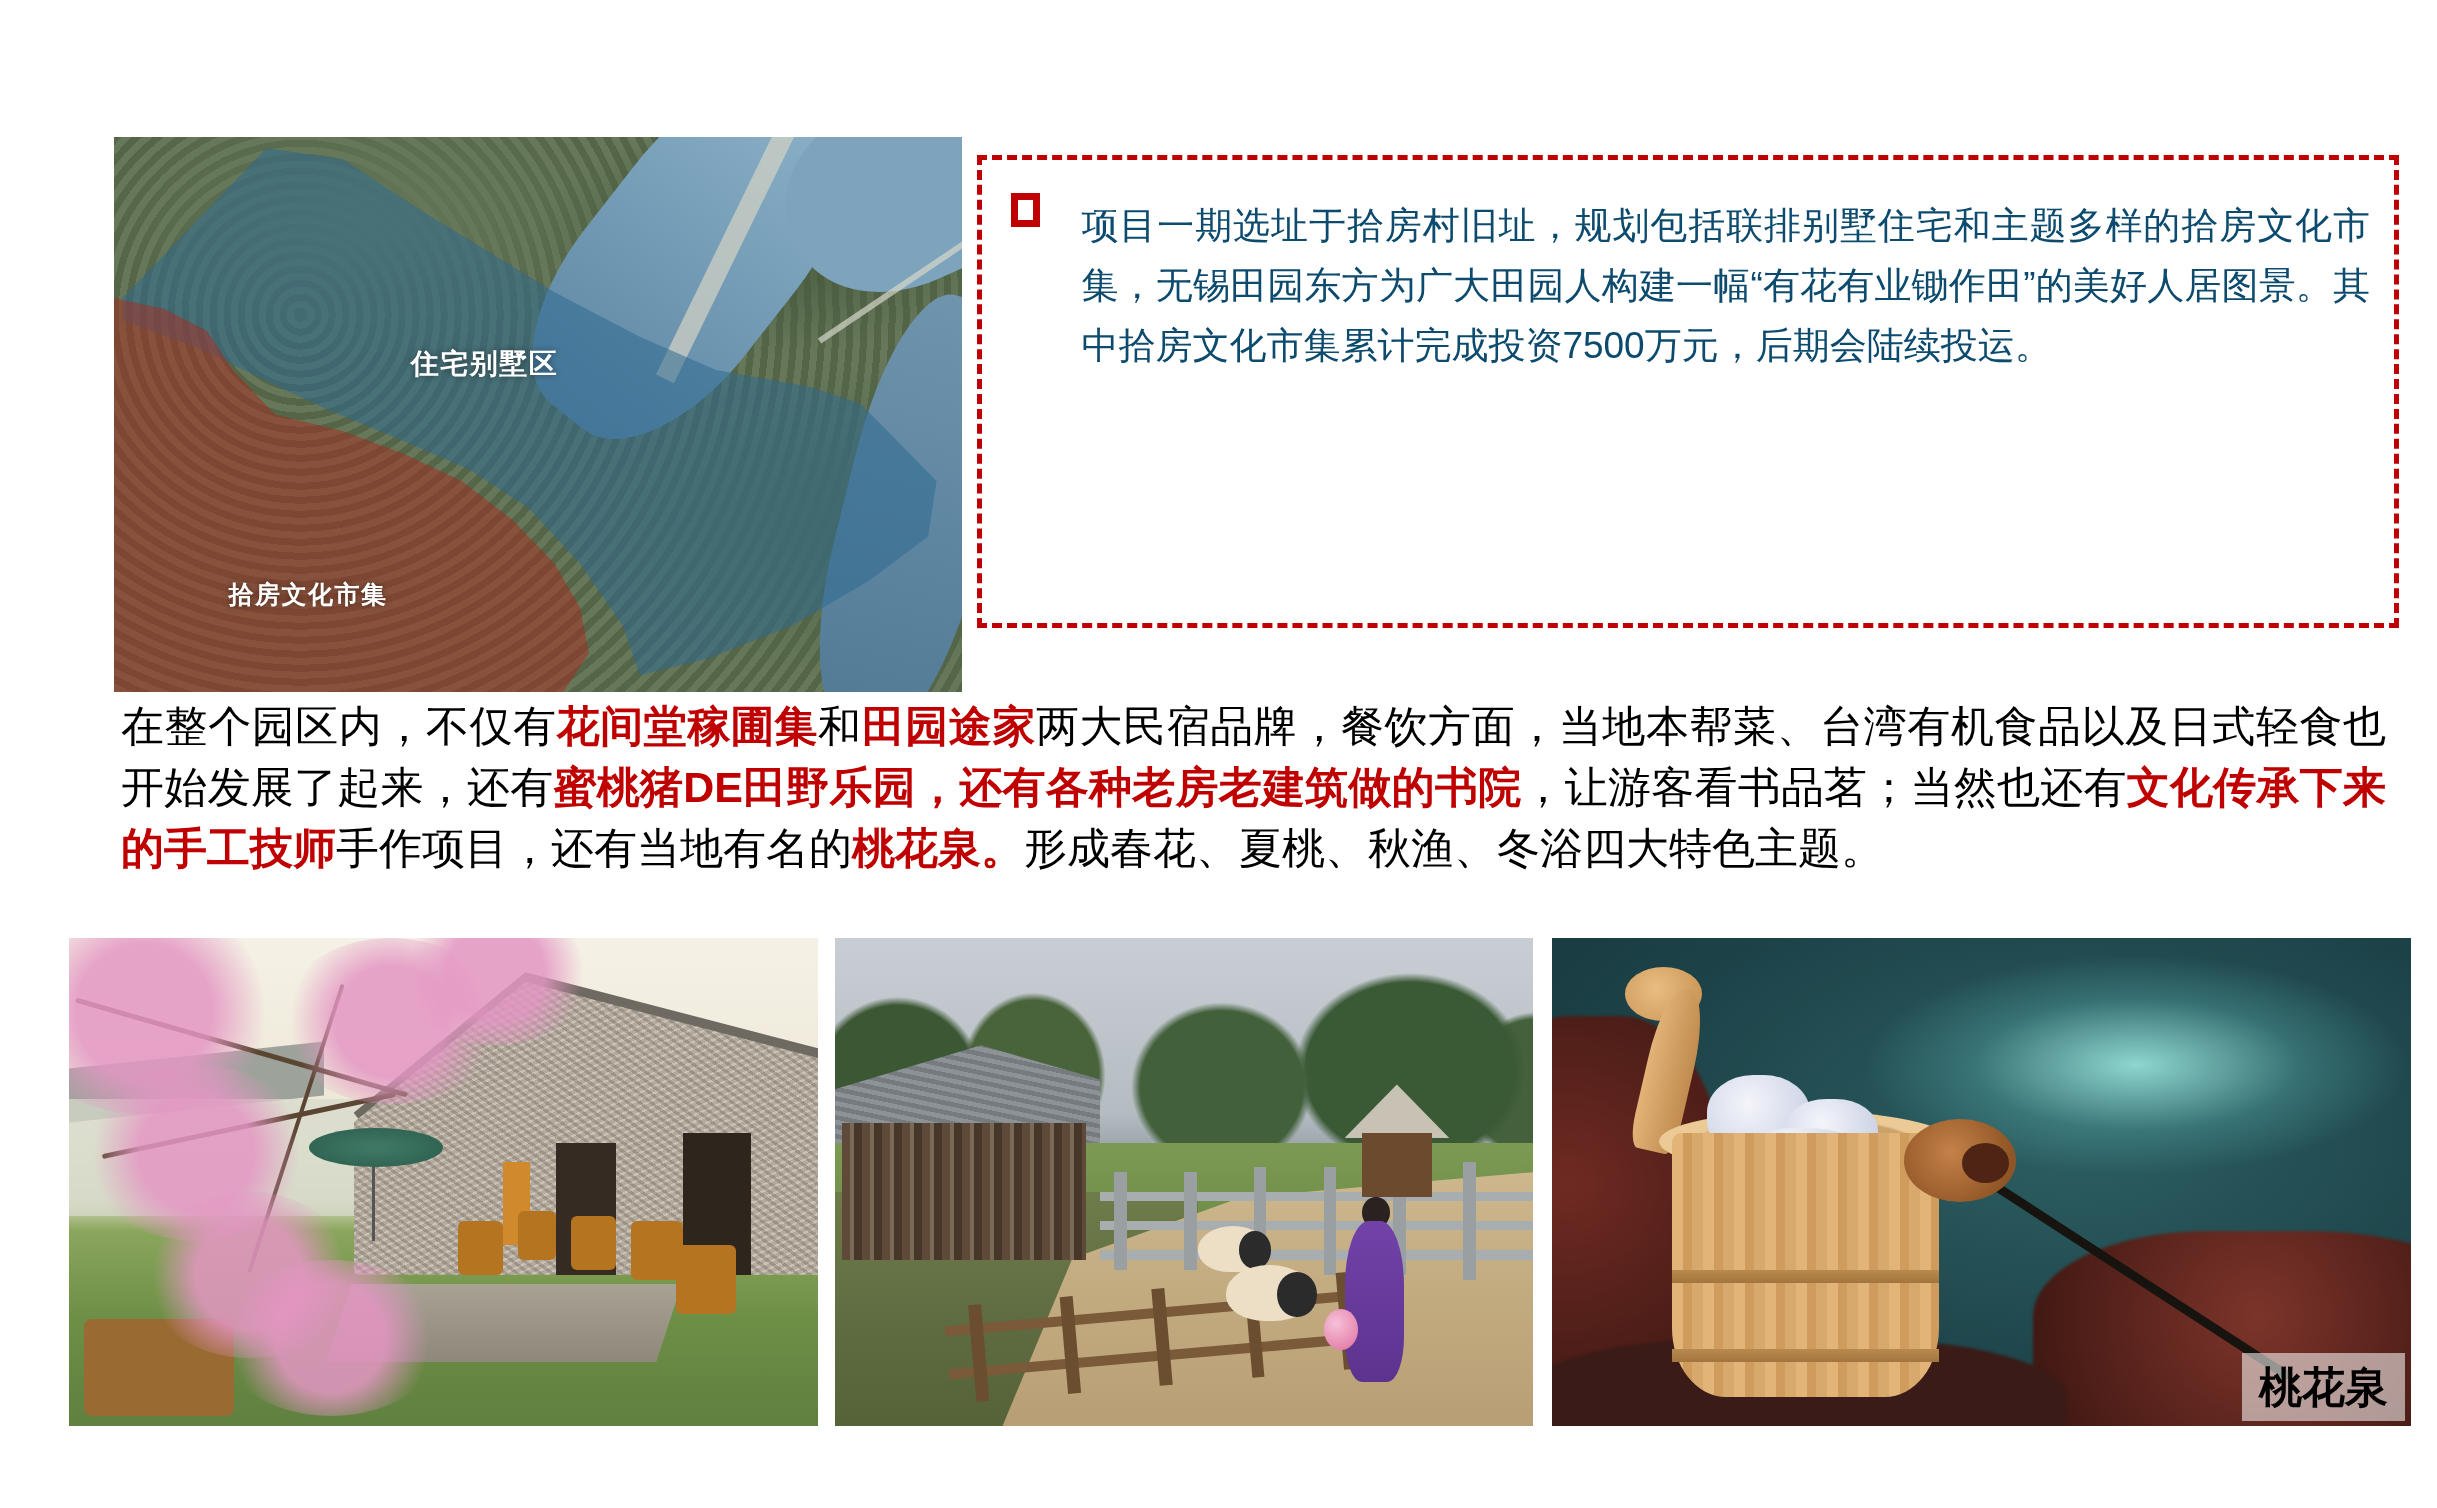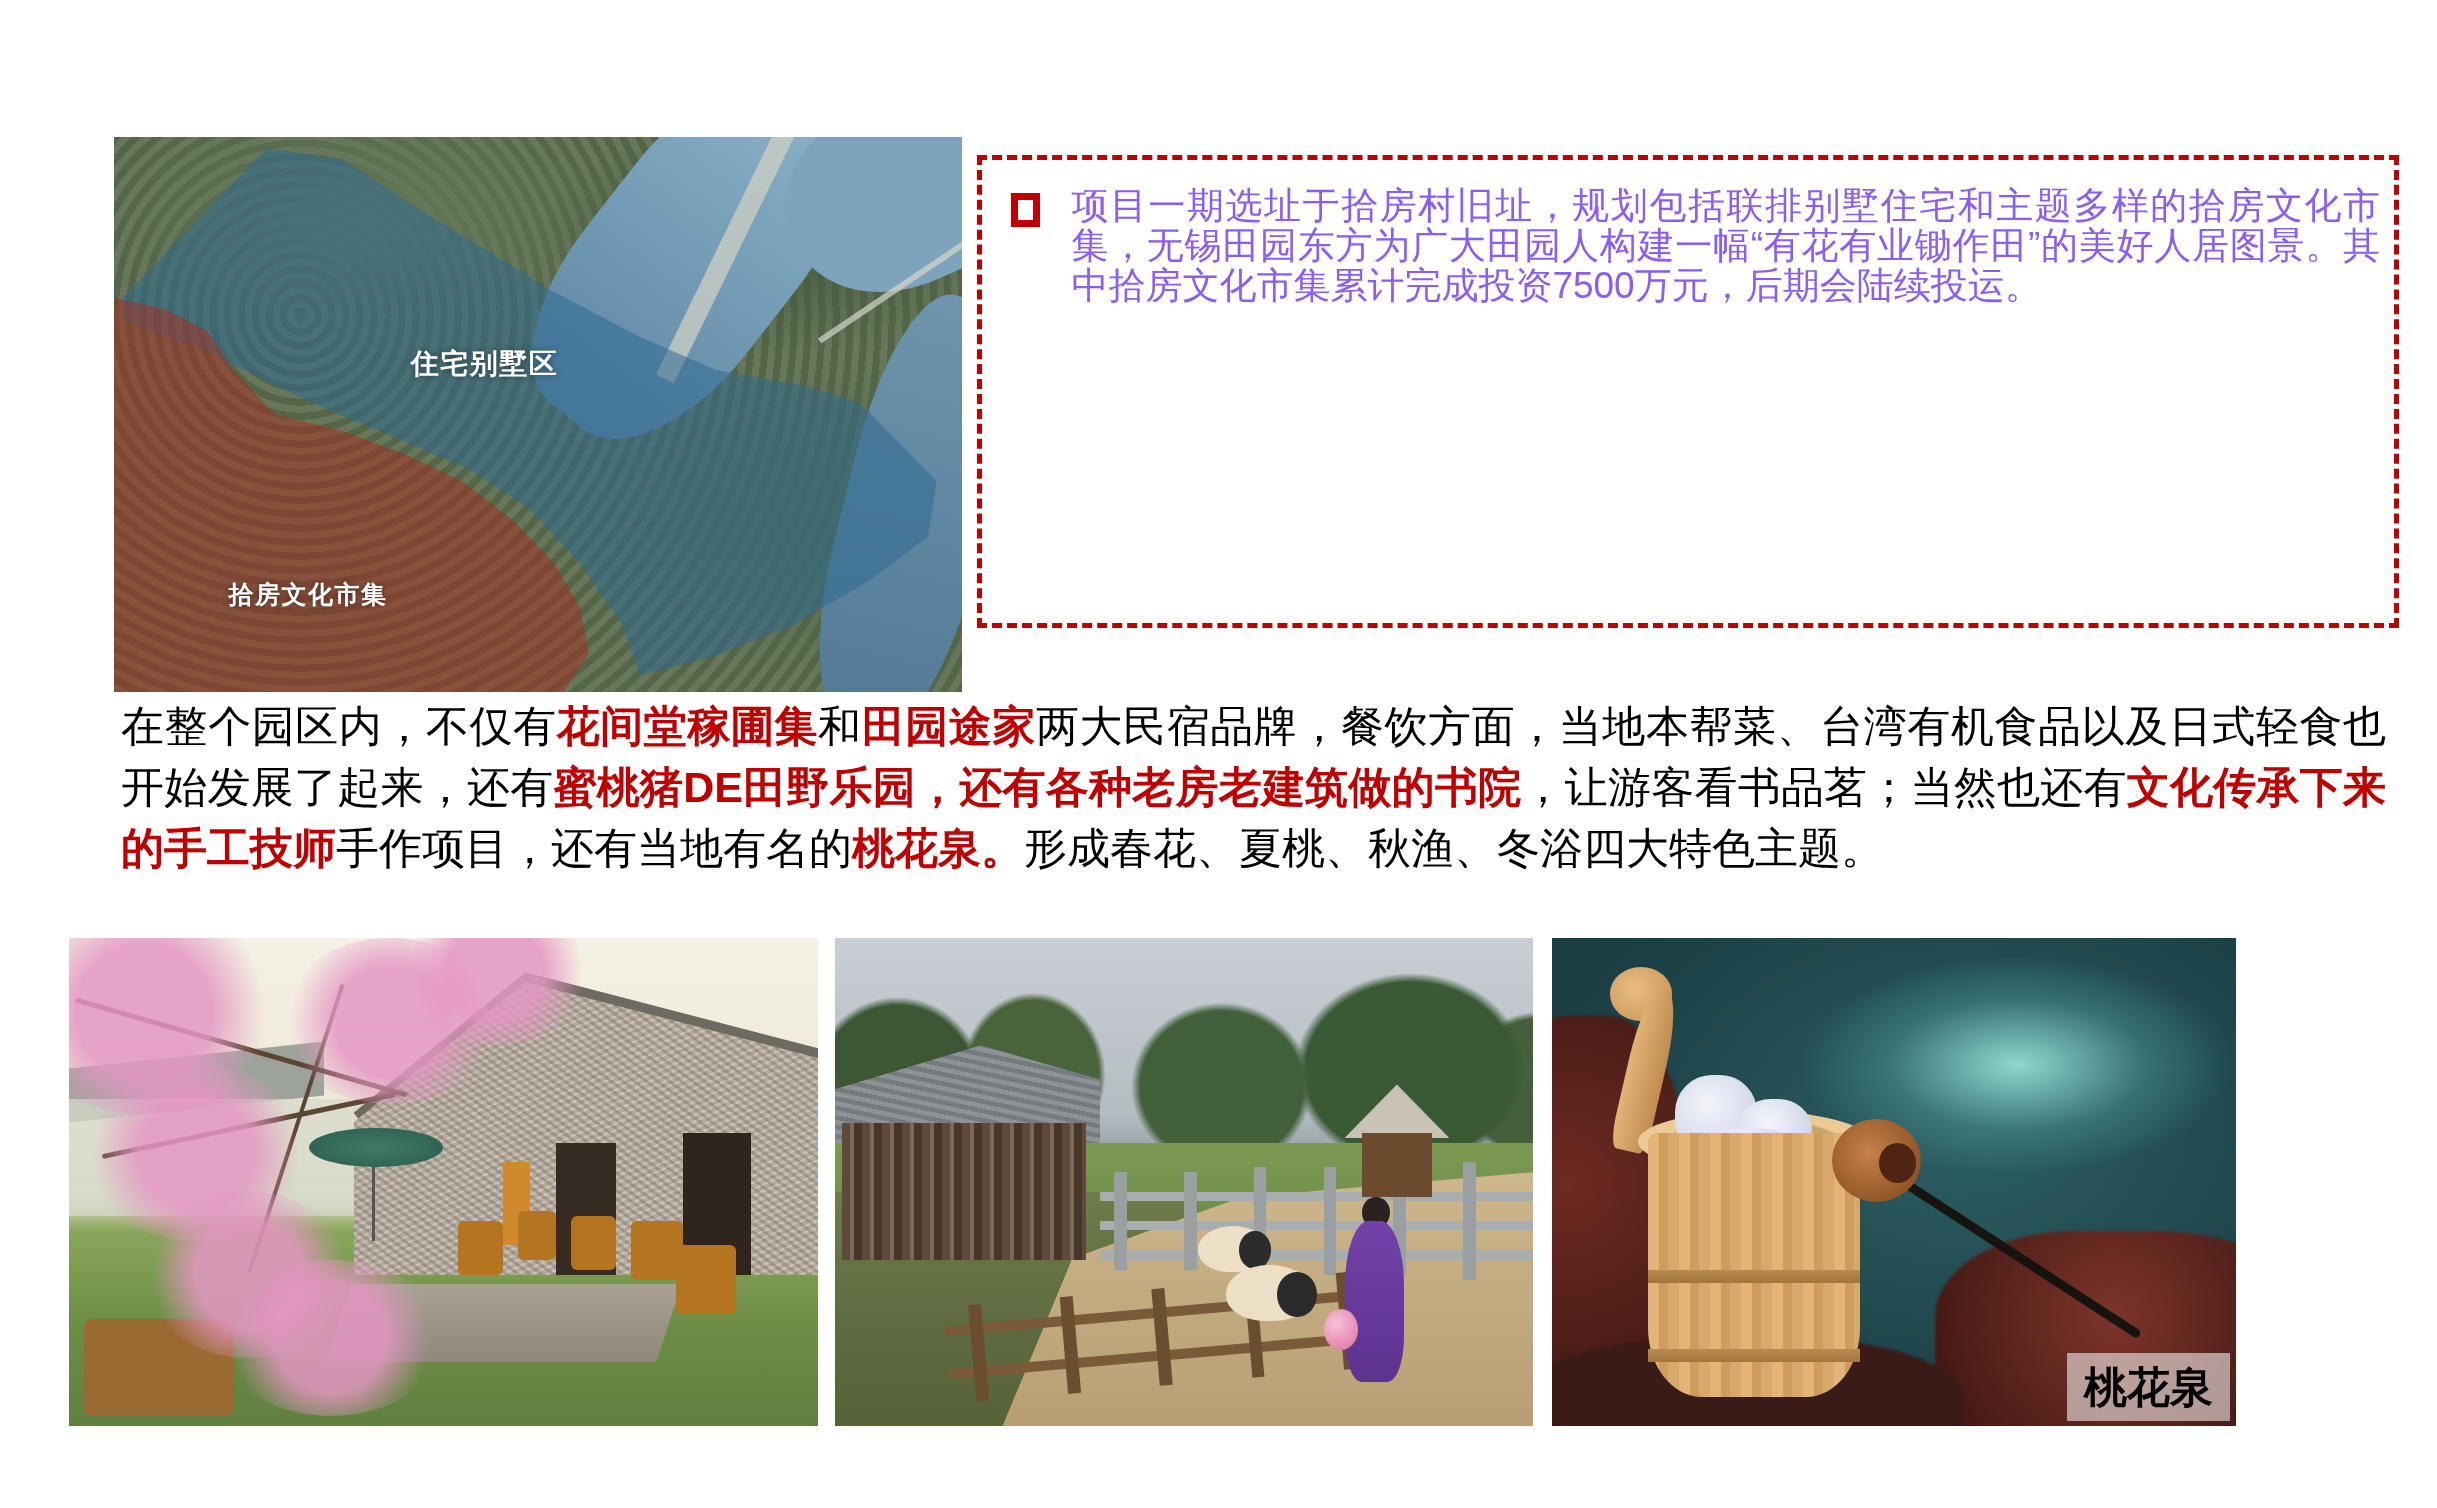--- a/index.html
+++ b/index.html
@@ -34,21 +34,21 @@
   .map-label-villa{left:35%;top:37.5%;font-size:28px;}
   .map-label-market{left:13.5%;top:79.5%;font-size:25px;}
 
   
   .info-box{position:absolute;left:977px;top:155px;width:1422px;height:473px;box-sizing:border-box;
     border:5.4px dashed var(--accent);padding:26px 14px 18.4px 29px;background:#fff;}
   .bullet{display:flex;align-items:flex-start;margin-bottom:20px;}
   .bullet:last-child{margin-bottom:0;}
   .bullet-square{flex:none;width:15.4px;height:20px;border:7px solid var(--accent);
     margin:7px 31px 0 0;background:#fff;}
-  .bullet-text{margin:0;font-size:37px;line-height:40px;text-align:justify;color:#8b5cf6;}
+  .bullet-text{margin:10px;font-size:37px;line-height:60px;text-align:justify;color:#0c4a6e;}
 
   
   .intro{position:absolute;left:121px;top:696px;width:2265px;
     font-size:43px;line-height:61px;text-align:justify;}
   .seg-black{color:#000;}
   .seg-red{color:var(--accent);font-weight:bold;}
 
   
   .photo{position:absolute;top:938px;height:488px;overflow:hidden;background:#888;}
   .photo .layer{position:absolute;}
@@ -112,21 +112,21 @@
   .pB-child{left:73%;top:58%;width:8.5%;height:33%;border-radius:40% 40% 28% 28%;
     background:linear-gradient(180deg,#7242a8,#5c338f);}
   .pB-head{left:75.5%;top:53%;width:4%;height:6.5%;background:#2a2220;border-radius:50%;}
   .pB-ball{left:70%;top:76%;width:5%;height:8.5%;border-radius:50%;
     background:radial-gradient(circle at 35% 35%, #f6c1d8, #e06f9f);}
   .pB-hutroof{left:73%;top:30%;width:15%;height:11%;
     clip-path:polygon(0 100%,50% 0,100% 100%);background:#c8c2b4;}
   .pB-hutbody{left:75.5%;top:40%;width:10%;height:13%;background:#6b4a2e;}
 
   
-  .photoC{left:1552px;width:684px;
+  .photoC{left:1552px;width:859px;
     background:
       radial-gradient(ellipse 45% 32% at 68% 26%, #8fd6cf 0%, rgba(70,140,140,0.55) 42%, rgba(40,90,95,0) 70%),
       radial-gradient(ellipse 120% 120% at 60% 40%, #2d5f63 0%, #1c4248 45%, #132b33 100%);}
   .pC-rock{filter:blur(1.5px);}
   .pC-rockL{left:-10%;top:16%;width:30%;height:86%;border-radius:40%;
     background:radial-gradient(circle at 40% 40%, #6e2a22, #451a15 72%);}
   .pC-rockBR{left:56%;top:60%;width:58%;height:50%;border-radius:35% 45% 0 0;
     background:radial-gradient(circle at 45% 35%, #7c342a, #3f1712 75%);}
   .pC-rockB{left:-4%;bottom:-12%;width:64%;height:30%;border-radius:40%;background:#3a1b17;}
   .pC-handle{left:11%;top:10%;width:5.5%;height:34%;transform:rotate(13deg);

